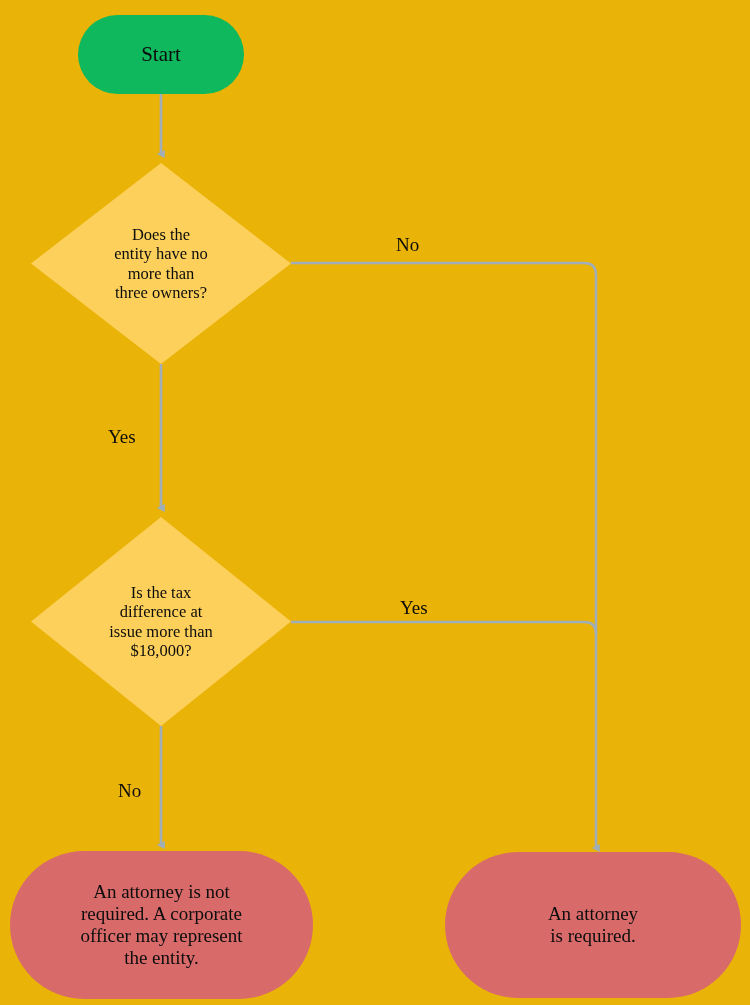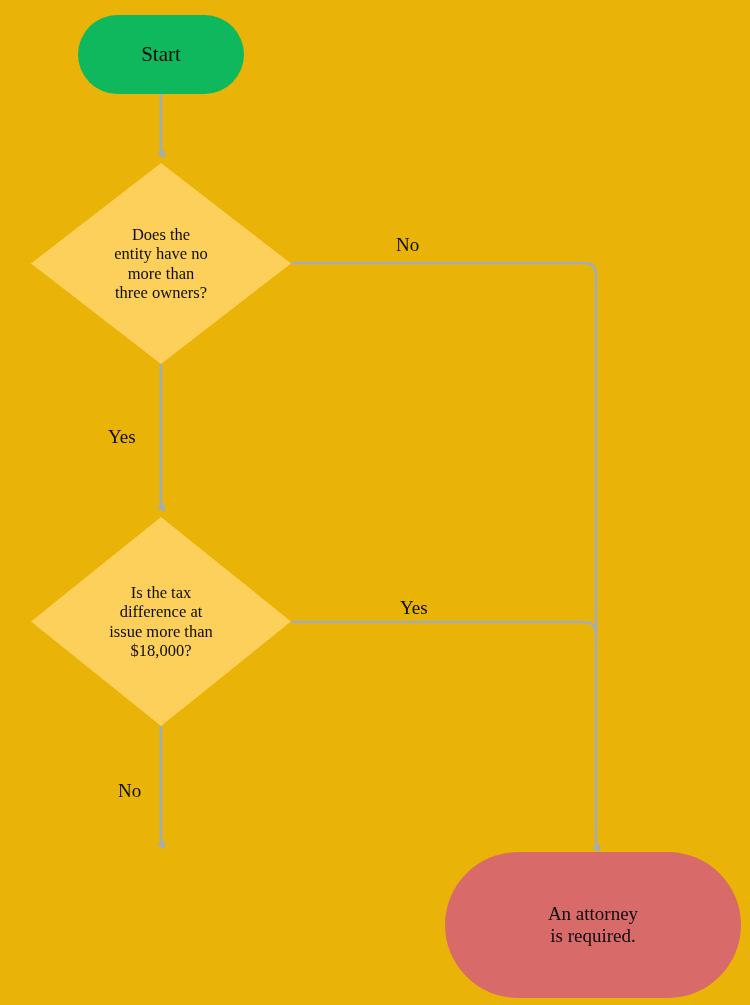--- a/index.html
+++ b/index.html
@@ -150,20 +150,26 @@
 three owners?</span>
   </div>
 
   <div class="node diamond" id="node-decision-amount">
     <span class="label">Is the tax
 difference at
 issue more than
 $18,000?</span>
   </div>
 
+  <div class="node terminal-outcome" id="node-outcome-not-required">
+    <span class="label">An attorney is not
+required. A corporate
+officer may represent
+the entity.</span>
+  </div>
 
   <div class="node terminal-outcome" id="node-outcome-required">
     <span class="label">An attorney
 is required.</span>
   </div>
 
   <span class="edge-label" id="edge-label-owners-yes">Yes</span>
 
   <span class="edge-label" id="edge-label-owners-no">No</span>
 

